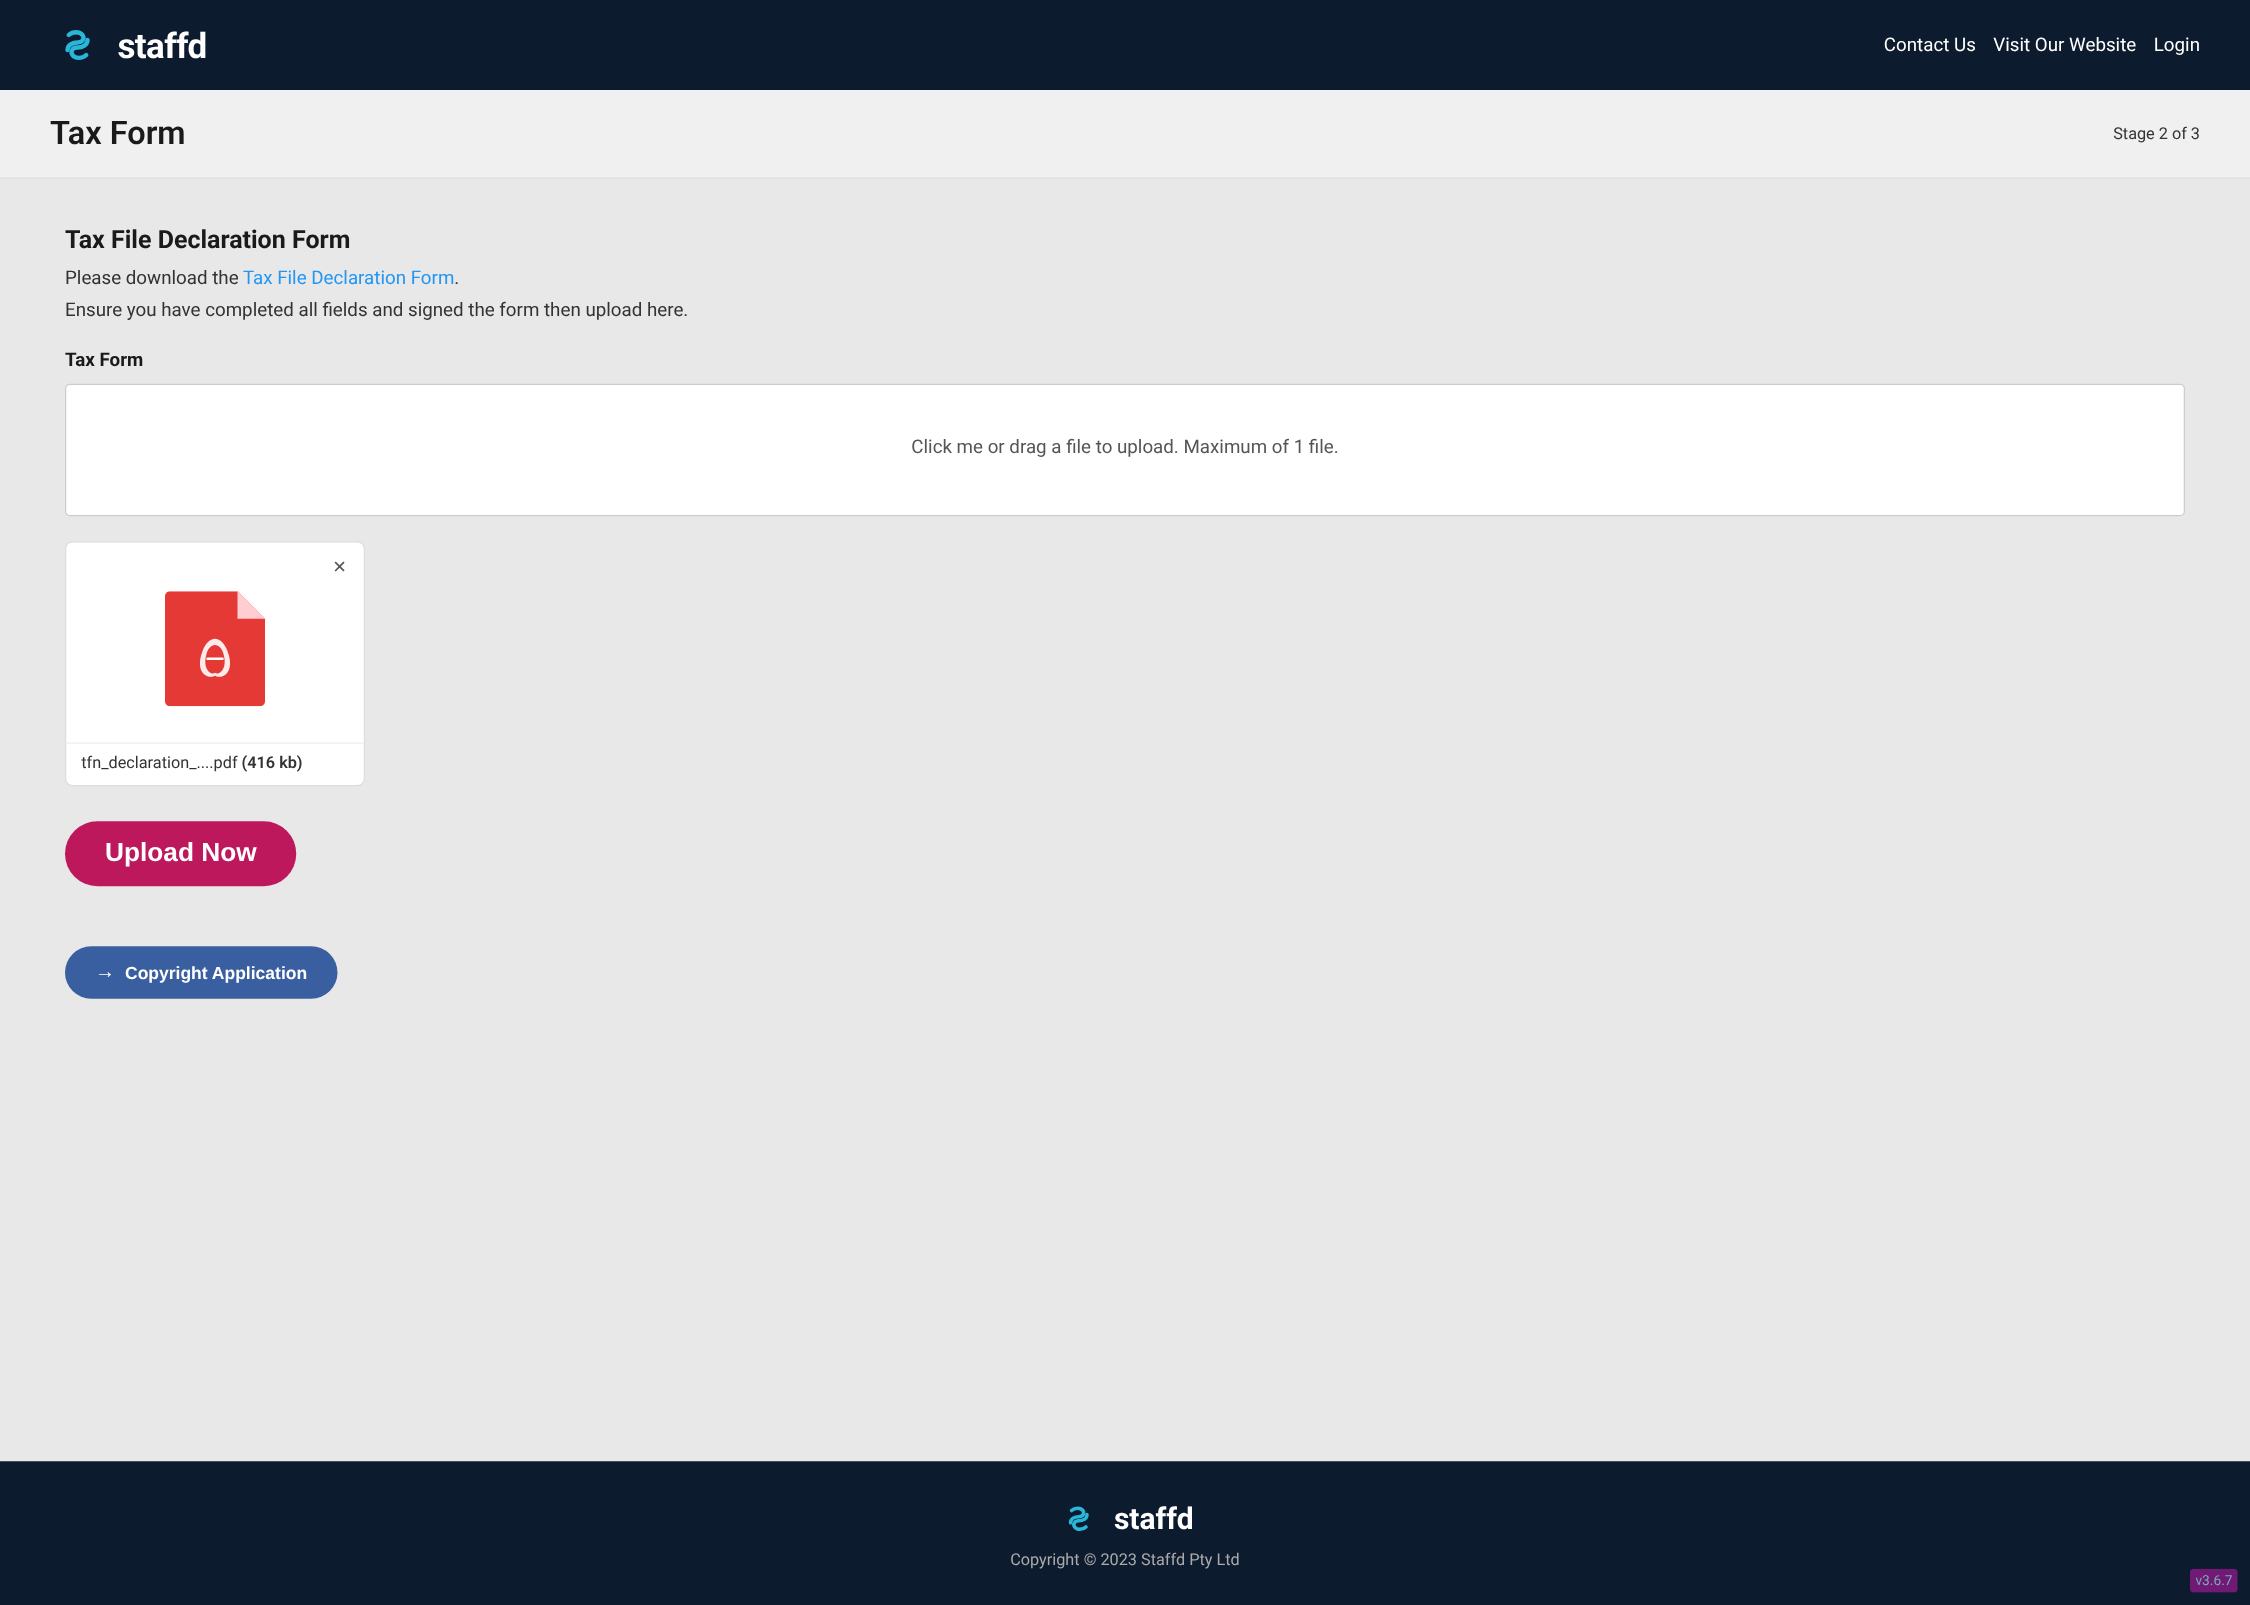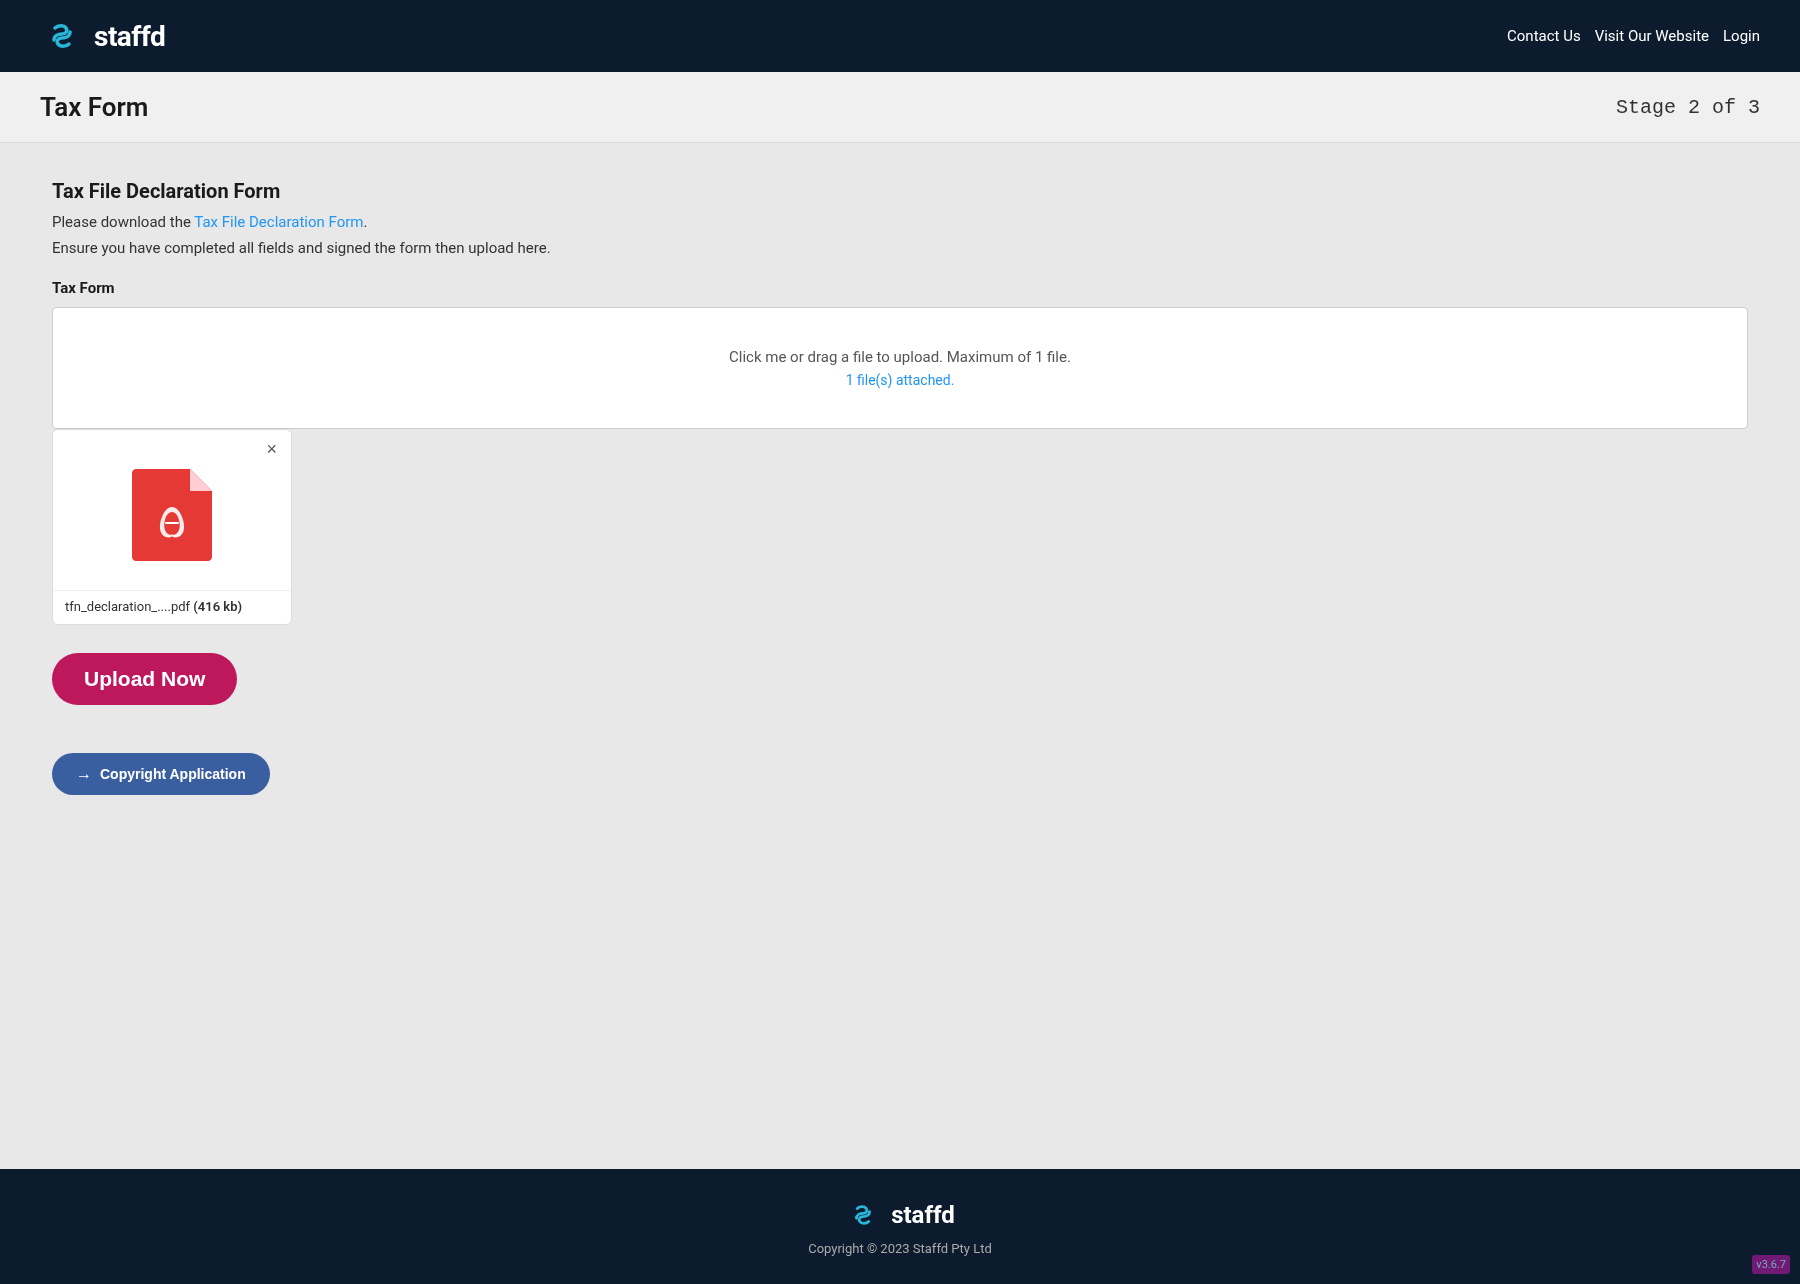--- a/index.html
+++ b/index.html
@@ -67,23 +67,22 @@
       border-bottom: 1px solid #ddd;
     }
 
     .page-title {
       font-size: 26px;
       font-weight: 600;
       color: #1a1a1a;
     }
 
     .stage-label {
-      font-size: 20px;
+      font-size: 13px;
       color: #333;
-      font-family: Liberation Mono, monospace;
     }
 
     
     .main-content {
       flex: 1;
       padding: 36px 52px;
       background: #e8e8e8;
     }
 
     .section-title {
@@ -117,20 +116,21 @@
       margin-bottom: 10px;
     }
 
     
     .drop-zone {
       background: white;
       border: 1px solid #ccc;
       border-radius: 4px;
       padding: 40px 20px;
       text-align: center;
+      margin-bottom: 20px;
       cursor: pointer;
     }
 
     .drop-zone-text {
       font-size: 15px;
       color: #555;
       margin-bottom: 6px;
     }
 
     .drop-zone-attached {
@@ -286,21 +286,20 @@
   <p class="description-text">
     <span>Please download the </span><a href="#" class="link-text">Tax File Declaration Form</a><span>.</span>
   </p>
 
   <p class="instruction-text">Ensure you have completed all fields and signed the form then upload here.</p>
 
   <div class="field-label">Tax Form</div>
 
   <div class="drop-zone">
     <p class="drop-zone-text">Click me or drag a file to upload. Maximum of 1 file.</p>
-    <p class="drop-zone-attached">1 file(s) attached.</p>
   </div>
 
   <div class="file-preview-container">
     <div class="file-card">
       <div class="file-card-preview">
 
         <svg width="80" height="92" viewBox="0 0 80 92" xmlns="http://www.w3.org/2000/svg">
 
           <path d="M0 4 C0 1.8 1.8 0 4 0 L58 0 L80 22 L80 88 C80 90.2 78.2 92 76 92 L4 92 C1.8 92 0 90.2 0 88 Z" fill="#e53935"></path>
 

